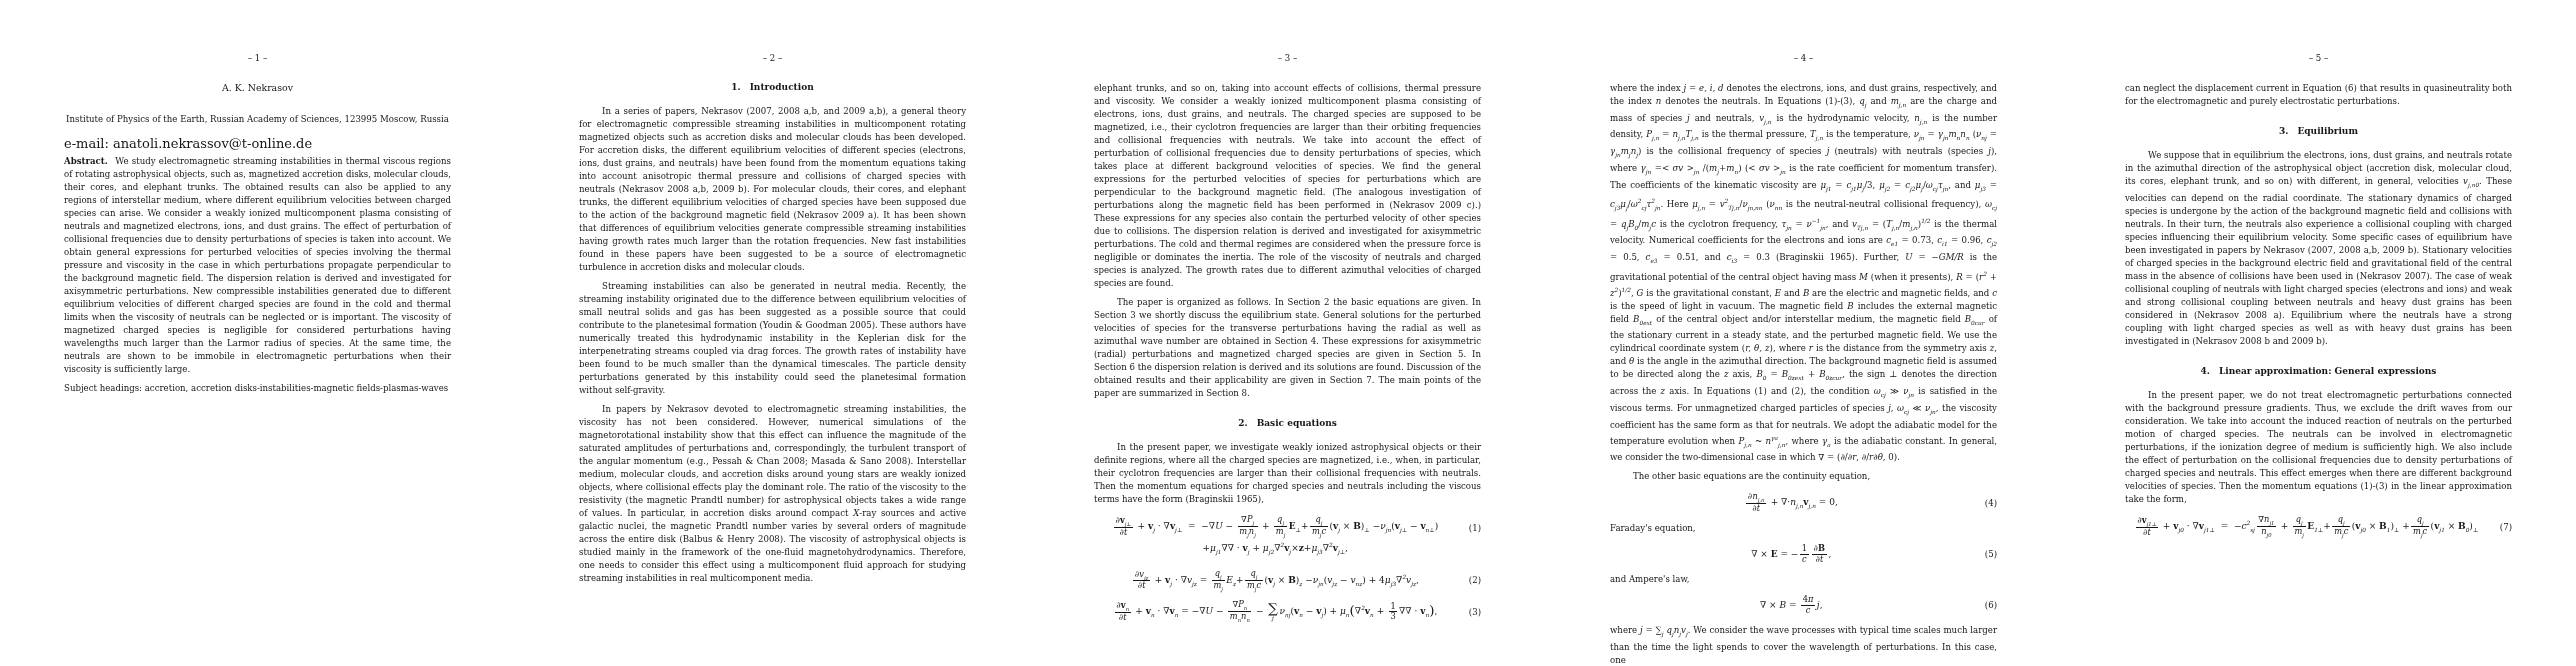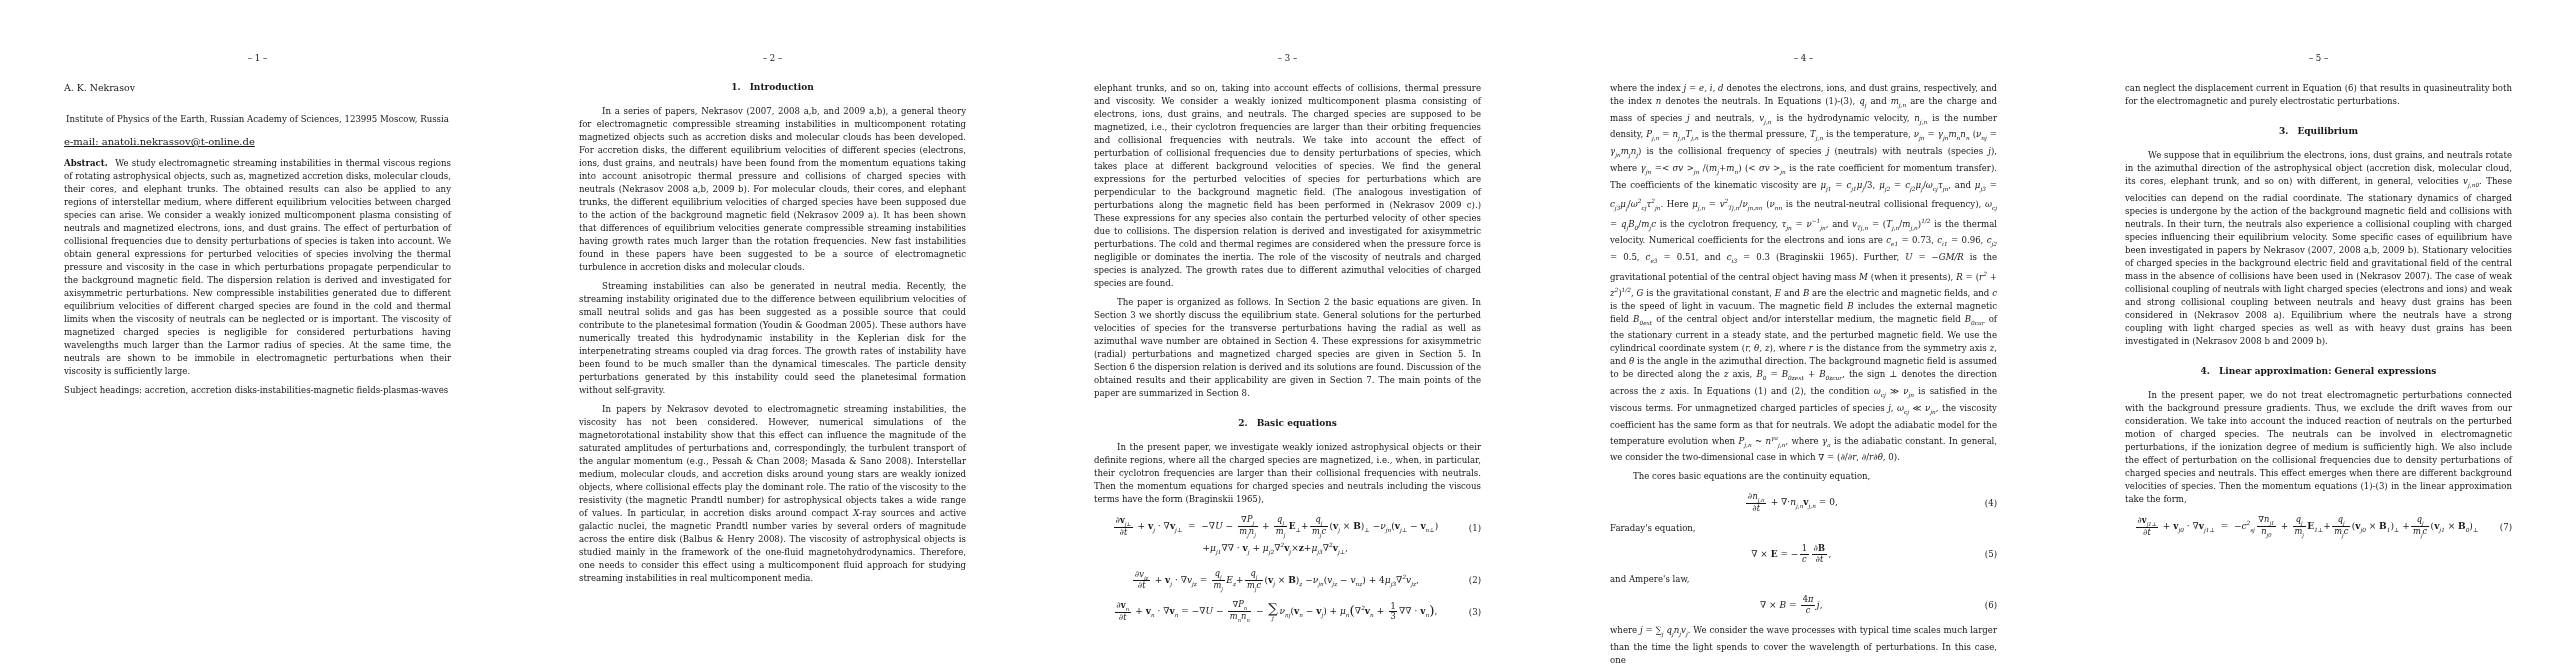--- a/index.html
+++ b/index.html
@@ -8,23 +8,23 @@
   .arxiv-label{
     position:absolute;left:19px;top:373px;
     transform:rotate(-90deg);transform-origin:0 0;
     white-space:pre;font-size:10.6px;color:#8d8d8d;letter-spacing:0.3px;
   }
   .sheet{position:absolute;top:0;width:515px;height:667px;box-sizing:border-box;
          padding:53px 64px 0 64px;overflow:hidden;background:#ffffff;}
   #sheet1{left:0;} #sheet2{left:515px;} #sheet3{left:1030px;} #sheet4{left:1546px;} #sheet5{left:2061px;}
   .pagenum{text-align:center;font-size:8.6px;margin:0 0 19px 0;}
   .title{font-size:11px;font-weight:bold;text-align:center;line-height:1.8;margin:12.2px 2.2px 10px;}
-  .author{font-size:9.4px;margin:0 0 21px 0;}
+  .author{font-size:9.4px;text-align:center;margin:0 0 21px 0;}
   .affil{font-size:8.6px;text-align:center;margin:0 0 12.2px 0;}
-  .email{font-size:10px;margin:0 0 10px 0;text-decoration:underline;}
+  .email{font-size:13px;margin:0 0 4px 0;}
   p.body{font-size:8.6px;line-height:13px;text-align:justify;margin:0 0 6.1px 0;text-indent:23px;}
   p.noindent{text-indent:0;}
   .subject{margin-top:11px;}
   .sec-head{font-size:9px;font-weight:bold;text-align:center;margin:18px 0 13.3px 0;}
   .sec-num{margin-right:9px;}
   p.body sub, p.body sup{font-size:68%;font-style:italic;}
   .eq{display:flex;align-items:center;margin:9px 0;font-size:9px;}
   .eq.align-top{align-items:flex-start;}
   .eq .eq-body{flex:1;text-align:center;line-height:1.5;}
   .eq .eq-num{width:24.5px;text-align:right;font-size:8.6px;}
@@ -86,21 +86,21 @@
     </div>
     <div class="eq">
       <div class="eq-body"><span class="frac"><span class="num">∂<b>v</b><sub>n</sub></span><span class="den">∂<i>t</i></span></span> + <b>v</b><sub>n</sub> · ∇<b>v</b><sub>n</sub> = −∇<i>U</i> − <span class="frac"><span class="num">∇<i>P</i><sub>n</sub></span><span class="den"><i>m</i><sub>n</sub><i>n</i><sub>n</sub></span></span> − <span class="bigop"><span class="op">∑</span><span class="lim">j</span></span><i>ν</i><sub>nj</sub>(<b>v</b><sub>n</sub> − <b>v</b><sub>j</sub>) + <i>μ</i><sub>n</sub><span class="bigparen">(</span>∇<sup>2</sup><b>v</b><sub>n</sub> + <span class="frac"><span class="num">1</span><span class="den">3</span></span>∇∇ · <b>v</b><sub>n</sub><span class="bigparen">)</span>,</div>
       <div class="eq-num">(3)</div>
     </div>
   </section>
 
   <section class="sheet" id="sheet4">
     <div class="pagenum">– 4 –</div>
     <p class="body noindent">where the index <i>j</i> = <i>e, i, d</i> denotes the electrons, ions, and dust grains, respectively, and the index <i>n</i> denotes the neutrals. In Equations (1)-(3), <i>q</i><sub>j</sub> and <i>m</i><sub>j,n</sub> are the charge and mass of species <i>j</i> and neutrals, <i>v</i><sub>j,n</sub> is the hydrodynamic velocity, <i>n</i><sub>j,n</sub> is the number density, <i>P</i><sub>j,n</sub> = <i>n</i><sub>j,n</sub><i>T</i><sub>j,n</sub> is the thermal pressure, <i>T</i><sub>j,n</sub> is the temperature, <i>ν</i><sub>jn</sub> = <i>γ</i><sub>jn</sub><i>m</i><sub>n</sub><i>n</i><sub>n</sub> (<i>ν</i><sub>nj</sub> = <i>γ</i><sub>jn</sub><i>m</i><sub>j</sub><i>n</i><sub>j</sub>) is the collisional frequency of species <i>j</i> (neutrals) with neutrals (species <i>j</i>), where <i>γ</i><sub>jn</sub> =&lt; <i>σv</i> &gt;<sub>jn</sub> /(<i>m</i><sub>j</sub>+<i>m</i><sub>n</sub>) (&lt; <i>σv</i> &gt;<sub>jn</sub> is the rate coefficient for momentum transfer). The coefficients of the kinematic viscosity are <i>μ</i><sub>j1</sub> = <i>c</i><sub>j1</sub><i>μ</i><sub>j</sub>/3, <i>μ</i><sub>j2</sub> = <i>c</i><sub>j2</sub><i>μ</i><sub>j</sub>/<i>ω</i><sub>cj</sub><i>τ</i><sub>jn</sub>, and <i>μ</i><sub>j3</sub> = <i>c</i><sub>j3</sub><i>μ</i><sub>j</sub>/<i>ω</i><sup>2</sup><sub>cj</sub><i>τ</i><sup>2</sup><sub>jn</sub>. Here <i>μ</i><sub>j,n</sub> = <i>v</i><sup>2</sup><sub>Tj,n</sub>/<i>ν</i><sub>jn,nn</sub> (<i>ν</i><sub>nn</sub> is the neutral-neutral collisional frequency), <i>ω</i><sub>cj</sub> = <i>q</i><sub>j</sub><i>B</i><sub>0</sub>/<i>m</i><sub>j</sub><i>c</i> is the cyclotron frequency, <i>τ</i><sub>jn</sub> = <i>ν</i><sup>−1</sup><sub>jn</sub>, and <i>v</i><sub>Tj,n</sub> = (<i>T</i><sub>j,n</sub>/<i>m</i><sub>j,n</sub>)<sup>1/2</sup> is the thermal velocity. Numerical coefficients for the electrons and ions are <i>c</i><sub>e1</sub> = 0.73, <i>c</i><sub>i1</sub> = 0.96, <i>c</i><sub>j2</sub> = 0.5, <i>c</i><sub>e3</sub> = 0.51, and <i>c</i><sub>i3</sub> = 0.3 (Braginskii 1965). Further, <i>U</i> = −<i>GM/R</i> is the gravitational potential of the central object having mass <i>M</i> (when it presents), <i>R</i> = (<i>r</i><sup>2</sup> + <i>z</i><sup>2</sup>)<sup>1/2</sup>, <i>G</i> is the gravitational constant, <i>E</i> and <i>B</i> are the electric and magnetic fields, and <i>c</i> is the speed of light in vacuum. The magnetic field <i>B</i> includes the external magnetic field <i>B</i><sub>0ext</sub> of the central object and/or interstellar medium, the magnetic field <i>B</i><sub>0cur</sub> of the stationary current in a steady state, and the perturbed magnetic field. We use the cylindrical coordinate system (<i>r, θ, z</i>), where <i>r</i> is the distance from the symmetry axis <i>z</i>, and <i>θ</i> is the angle in the azimuthal direction. The background magnetic field is assumed to be directed along the <i>z</i> axis, <i>B</i><sub>0</sub> = <i>B</i><sub>0zext</sub> + <i>B</i><sub>0zcur</sub>, the sign ⊥ denotes the direction across the <i>z</i> axis. In Equations (1) and (2), the condition <i>ω</i><sub>cj</sub> ≫ <i>ν</i><sub>jn</sub> is satisfied in the viscous terms. For unmagnetized charged particles of species <i>j</i>, <i>ω</i><sub>cj</sub> ≪ <i>ν</i><sub>jn</sub>, the viscosity coefficient has the same form as that for neutrals. We adopt the adiabatic model for the temperature evolution when <i>P</i><sub>j,n</sub> ~ <i>n</i><sup>γa</sup><sub>j,n</sub>, where <i>γ</i><sub>a</sub> is the adiabatic constant. In general, we consider the two-dimensional case in which ∇ = (∂/∂<i>r</i>, ∂/<i>r</i>∂<i>θ</i>, 0).</p>
-    <p class="body">The cores basic equations are the continuity equation,</p>
+    <p class="body">The other basic equations are the continuity equation,</p>
     <div class="eq">
       <div class="eq-body"><span class="frac"><span class="num">∂<i>n</i><sub>j,n</sub></span><span class="den">∂<i>t</i></span></span> + ∇·<i>n</i><sub>j,n</sub><b>v</b><sub>j,n</sub> = 0,</div>
       <div class="eq-num">(4)</div>
     </div>
     <p class="body noindent">Faraday's equation,</p>
     <div class="eq">
       <div class="eq-body">∇ × <b>E</b> = −<span class="frac"><span class="num">1</span><span class="den"><i>c</i></span></span><span class="frac"><span class="num">∂<b>B</b></span><span class="den">∂<i>t</i></span></span>,</div>
       <div class="eq-num">(5)</div>
     </div>
     <p class="body noindent">and Ampere's law,</p>

